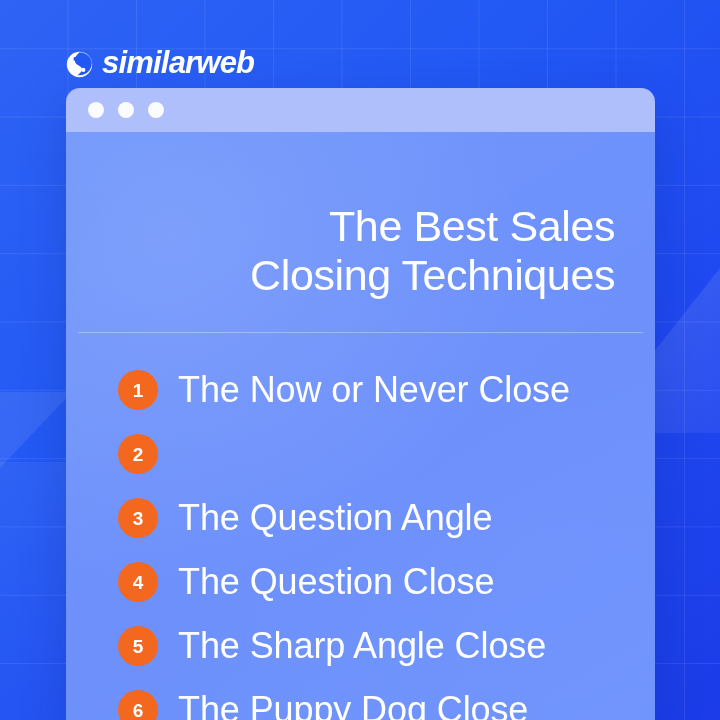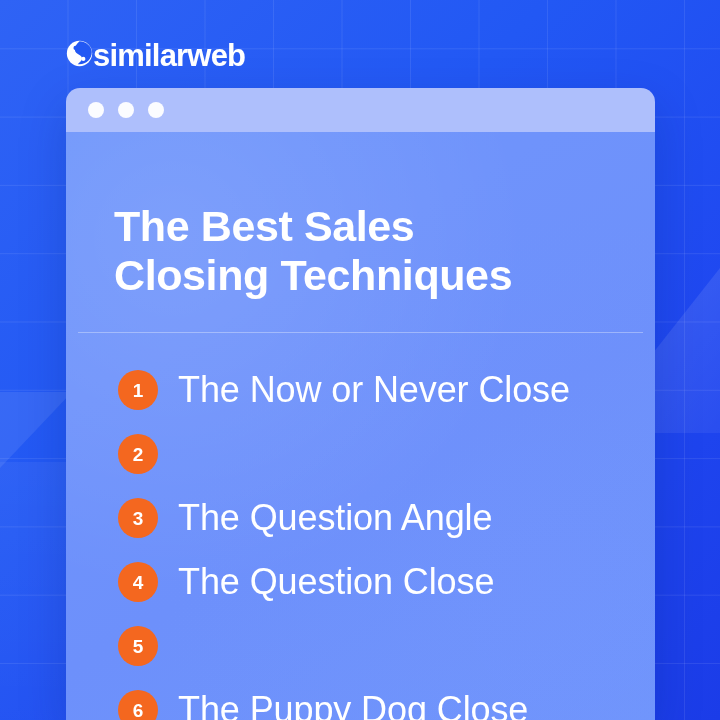--- a/index.html
+++ b/index.html
@@ -59,22 +59,24 @@
     height: 258px;
     background: linear-gradient(to bottom, rgba(255,255,255,0.05), rgba(255,255,255,0.015));
   }
 
   
   .logo {
     position: absolute;
     left: 66px;
     top: 40px;
     display: flex;
-    align-items: flex-start;
+    align-items: flex-end;
+    gap: 9px;
     height: 38px;
+    font-style: italic;
   }
   .logo-mark { width: 27px; height: 27px; display: block; }
   .logo-word {
     color: #ffffff;
     font-size: 31px;
     font-weight: 700;
     letter-spacing: -0.8px;
     line-height: 1;
   }
 
@@ -119,25 +121,26 @@
       radial-gradient(circle at 18% 18%, rgba(255,255,255,0.10), transparent 52%),
       radial-gradient(circle at 85% 82%, rgba(120,150,255,0.22), transparent 58%);
     pointer-events: none;
   }
 
   .card-title {
     position: relative;
     z-index: 2;
     color: #ffffff;
     font-size: 43px;
-    font-weight: 700;
+    font-weight: 400;
     line-height: 1.13;
     letter-spacing: -0.4px;
     padding: 70px 40px 0 48px;
     white-space: pre-line;
+    text-align: right;
   }
 
   .divider {
     position: relative;
     z-index: 2;
     margin: 33px 12px 0 12px;
     height: 1px;
     background: rgba(255,255,255,0.33);
   }
 
@@ -228,20 +231,21 @@
           <span class="item-label">The Question Angle</span>
         </li>
 
         <li class="list-item">
           <span class="badge">4</span>
           <span class="item-label">The Question Close</span>
         </li>
 
         <li class="list-item">
           <span class="badge">5</span>
+          <span class="item-label">The Sharp Angle Close</span>
         </li>
 
         <li class="list-item">
           <span class="badge">6</span>
           <span class="item-label">The Puppy Dog Close</span>
         </li>
 
       </ul>
 
     </div>

